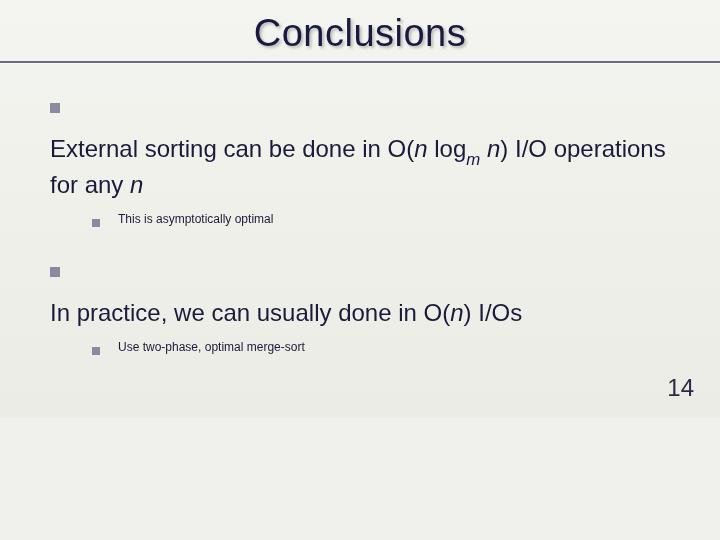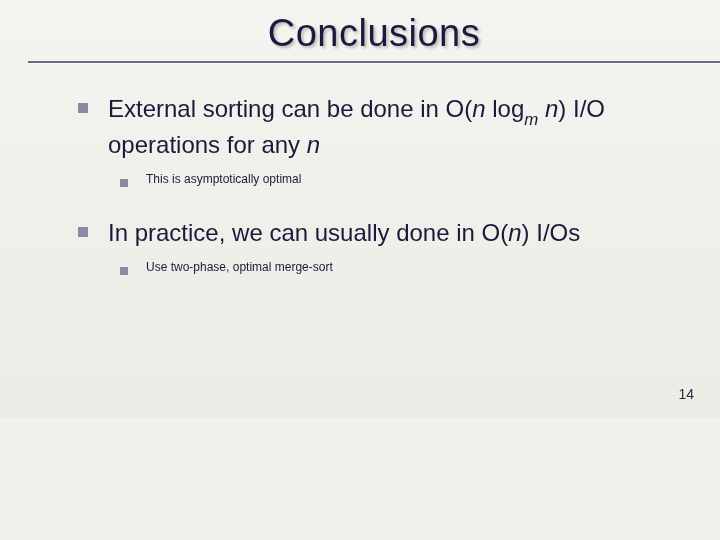--- a/index.html
+++ b/index.html
@@ -11,21 +11,20 @@
     font-family: Verdana, Geneva, sans-serif;
     color: #1a1a3a;
     overflow: hidden;
   }
   .slide {
     position: relative;
     width: 720px;
     height: 418px;
     box-sizing: border-box;
     background: linear-gradient(to bottom, #f4f4f0 0%, #ecece6 100%);
-    padding-left: 28px;
   }
   .title-wrap {
     text-align: center;
     padding-top: 12px;
   }
   .title {
     display: inline-block;
     font-size: 38px;
     font-weight: 400;
     letter-spacing: 0.5px;
@@ -37,20 +36,21 @@
     background: #6a6a88;
     margin-top: 6px;
     box-shadow: 0 1px 1px rgba(255,255,255,0.6);
   }
   .body {
     padding: 30px 50px 0 50px;
   }
   .lvl1 {
     display: flex;
     margin-bottom: 6px;
+    flex-direction: column;
   }
   .lvl1 .bullet {
     flex: 0 0 30px;
     padding-top: 10px;
   }
   .lvl1 .text {
     font-size: 24px;
     line-height: 1.35;
   }
   .lvl2 {
@@ -74,21 +74,21 @@
   .sq.small {
     width: 8px;
     height: 8px;
   }
   .ital { font-style: italic; }
   .sub { font-style: italic; font-size: 0.7em; vertical-align: sub; position: relative; top: 2px; }
   .pagenum {
     position: absolute;
     bottom: 16px;
     right: 26px;
-    font-size: 14px;
+    font-size: 24px;
     color: #2a2a40;
   }
 </style>
 </head>
 <body>
 
 <div class="slide">
 
   <div class="title-wrap">
     <div class="title">Conclusions</div>

